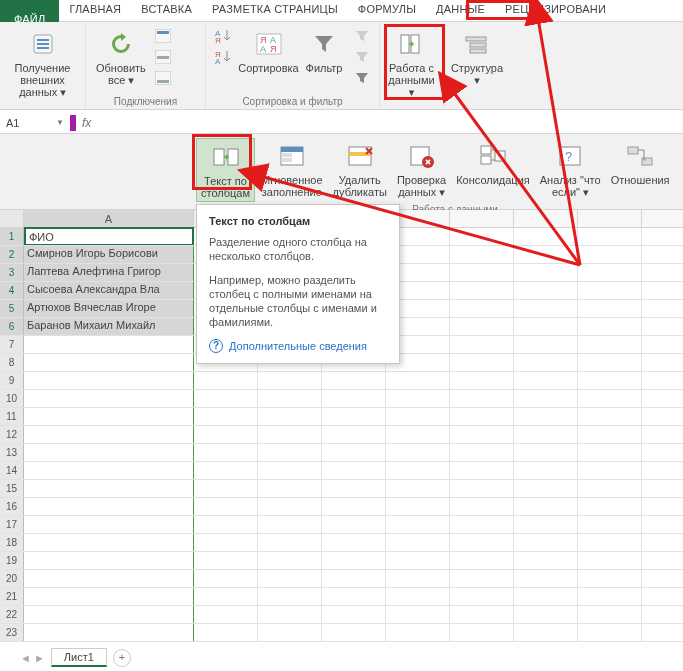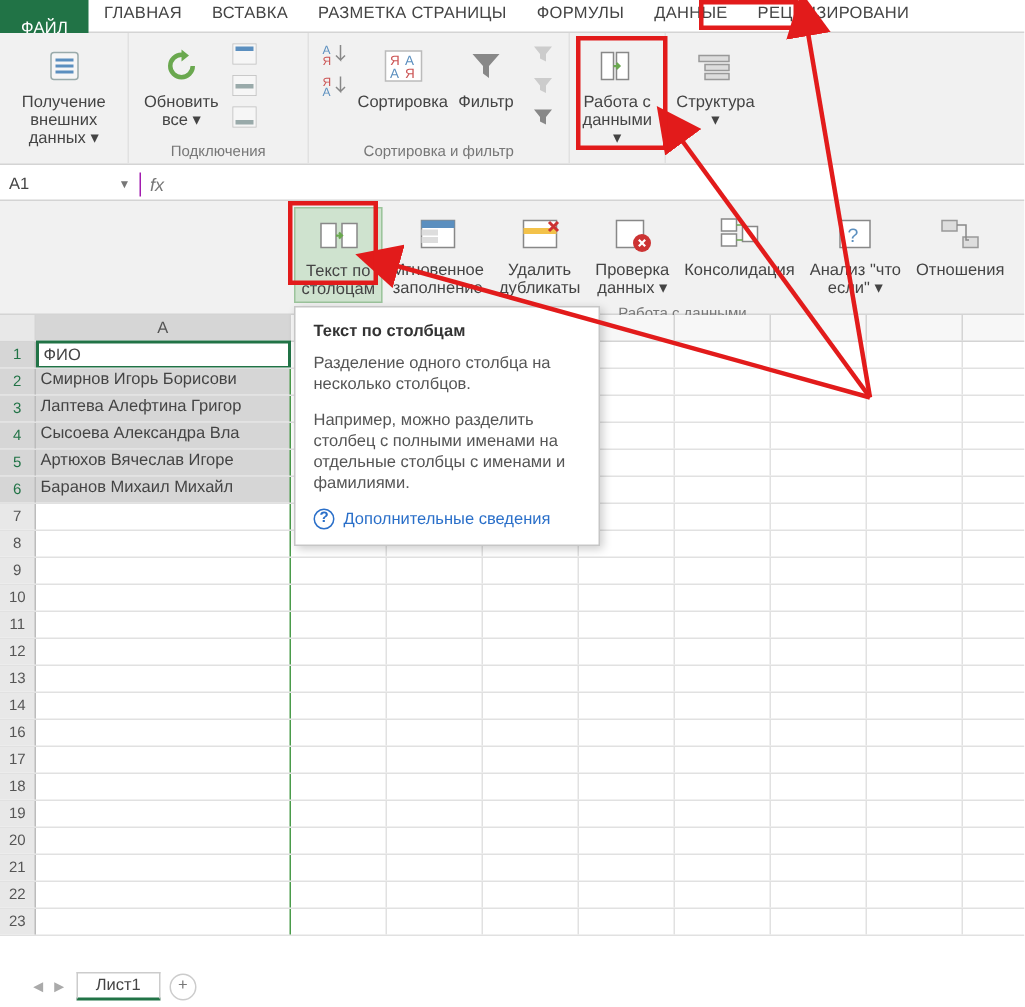--- a/index.html
+++ b/index.html
@@ -18,21 +18,21 @@
   .big-btn { display: flex; flex-direction: column; align-items: center; padding: 2px 4px; cursor: pointer; text-align: center; font-size: 11px; line-height: 12px; min-width: 50px; }
   .big-btn .icon-box { width: 32px; height: 32px; display: flex; align-items: center; justify-content: center; margin-bottom: 2px; }
   .small-btns { display: flex; flex-direction: column; gap: 1px; }
   .small-btn { width: 22px; height: 20px; display: flex; align-items: center; justify-content: center; cursor: pointer; }
   
   
   .ribbon2 { height: 76px; background: #f1f1f1; border-bottom: 1px solid #d4d4d4; display: flex; position: relative; }
   
   
   .formula-row { height: 22px; border-bottom: 1px solid #d4d4d4; display: flex; align-items: center; background: #fff; }
-  .name-box { width: 94px; border-right: 1px solid #a21caf; padding: 2px 6px; font-size: 11px; display:flex; align-items:center; justify-content:space-between;}
+  .name-box { width: 76px; border-right: 6px solid #a21caf; padding: 2px 6px; font-size: 11px; display:flex; align-items:center; justify-content:space-between;}
   .name-box .dd { font-size:8px; color:#777;}
   .fx { padding: 0 6px; color:#777; font-style:italic; font-size:12px;}
   
   
   .grid-wrap { position: relative; }
   .col-headers { display: flex; height: 18px; background: #f7f7f7; border-bottom: 1px solid #d4d4d4; }
   .row-header-spacer { width: 24px; border-right: 1px solid #d4d4d4; background: #e8e8e8; }
   .col-header { border-right: 1px solid #d4d4d4; text-align: center; font-size: 11px; color: #555; line-height: 18px; }
   .col-A { width: 170px; background: #d6d6d6; }
   .col-other { width: 64px; }
@@ -477,20 +477,31 @@
         <div class="cell-A"></div>
         <div class="cell-other"></div>
         <div class="cell-other"></div>
         <div class="cell-other"></div>
         <div class="cell-other"></div>
         <div class="cell-other"></div>
         <div class="cell-other"></div>
         <div class="cell-other"></div>
       </div>
       <div class="row">
+        <div class="row-header">15</div>
+        <div class="cell-A"></div>
+        <div class="cell-other"></div>
+        <div class="cell-other"></div>
+        <div class="cell-other"></div>
+        <div class="cell-other"></div>
+        <div class="cell-other"></div>
+        <div class="cell-other"></div>
+        <div class="cell-other"></div>
+      </div>
+      <div class="row">
         <div class="row-header">16</div>
         <div class="cell-A"></div>
         <div class="cell-other"></div>
         <div class="cell-other"></div>
         <div class="cell-other"></div>
         <div class="cell-other"></div>
         <div class="cell-other"></div>
         <div class="cell-other"></div>
         <div class="cell-other"></div>
       </div>

